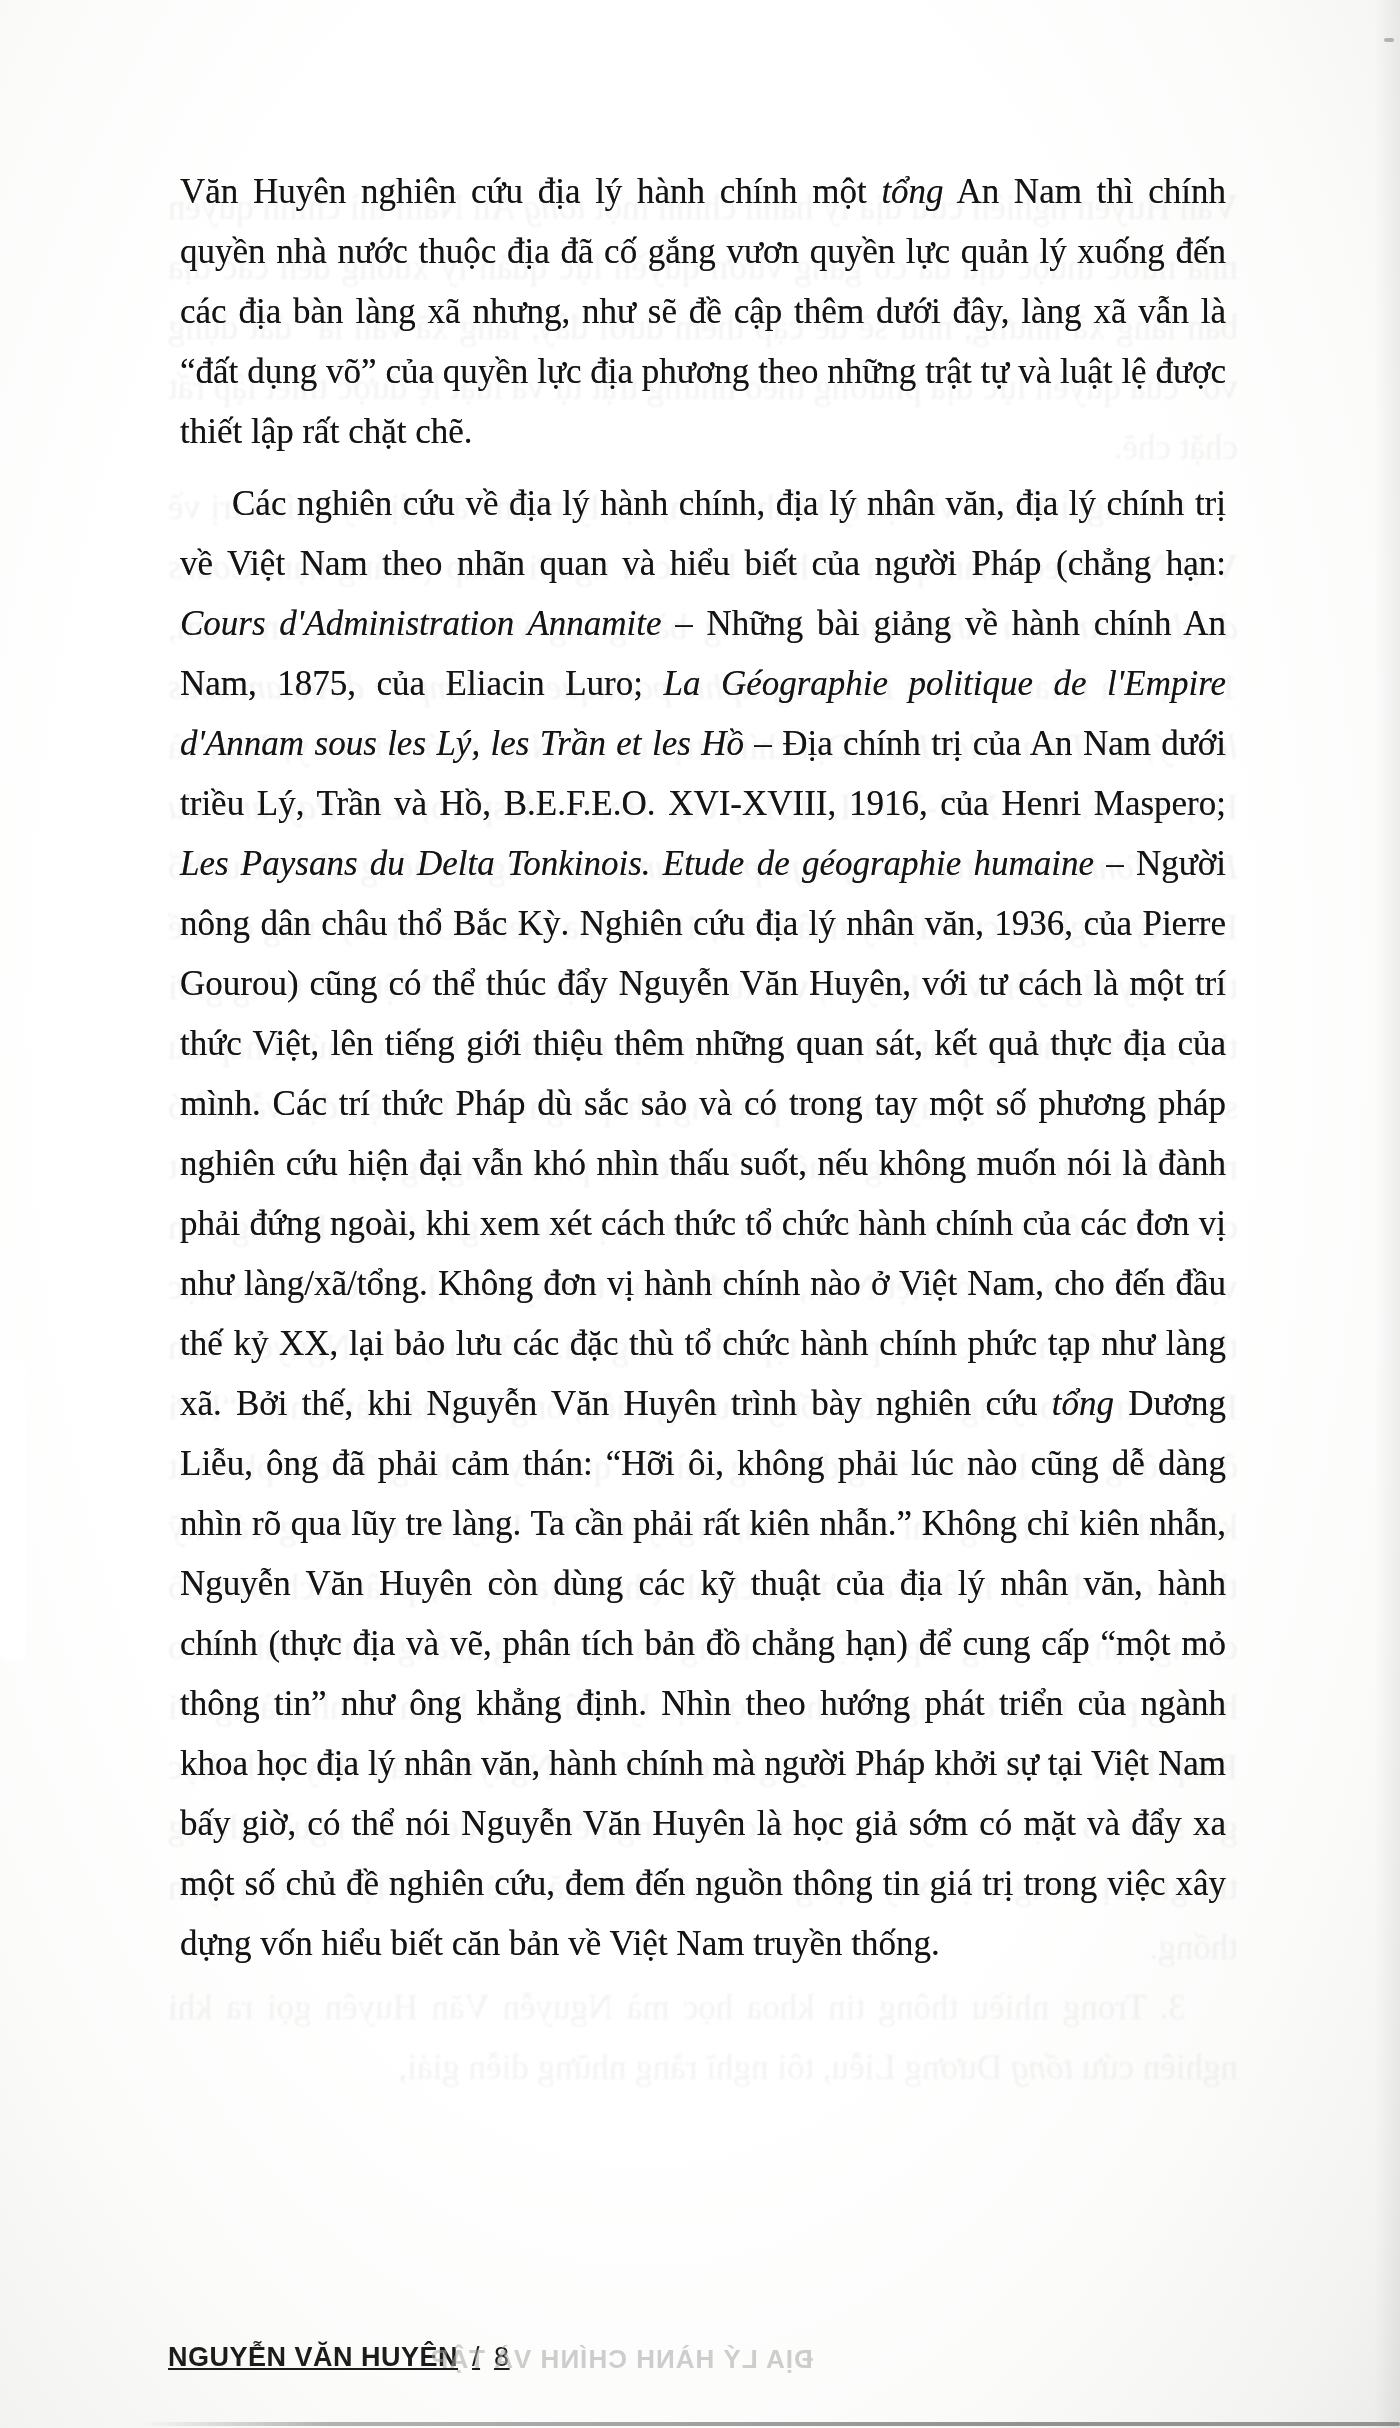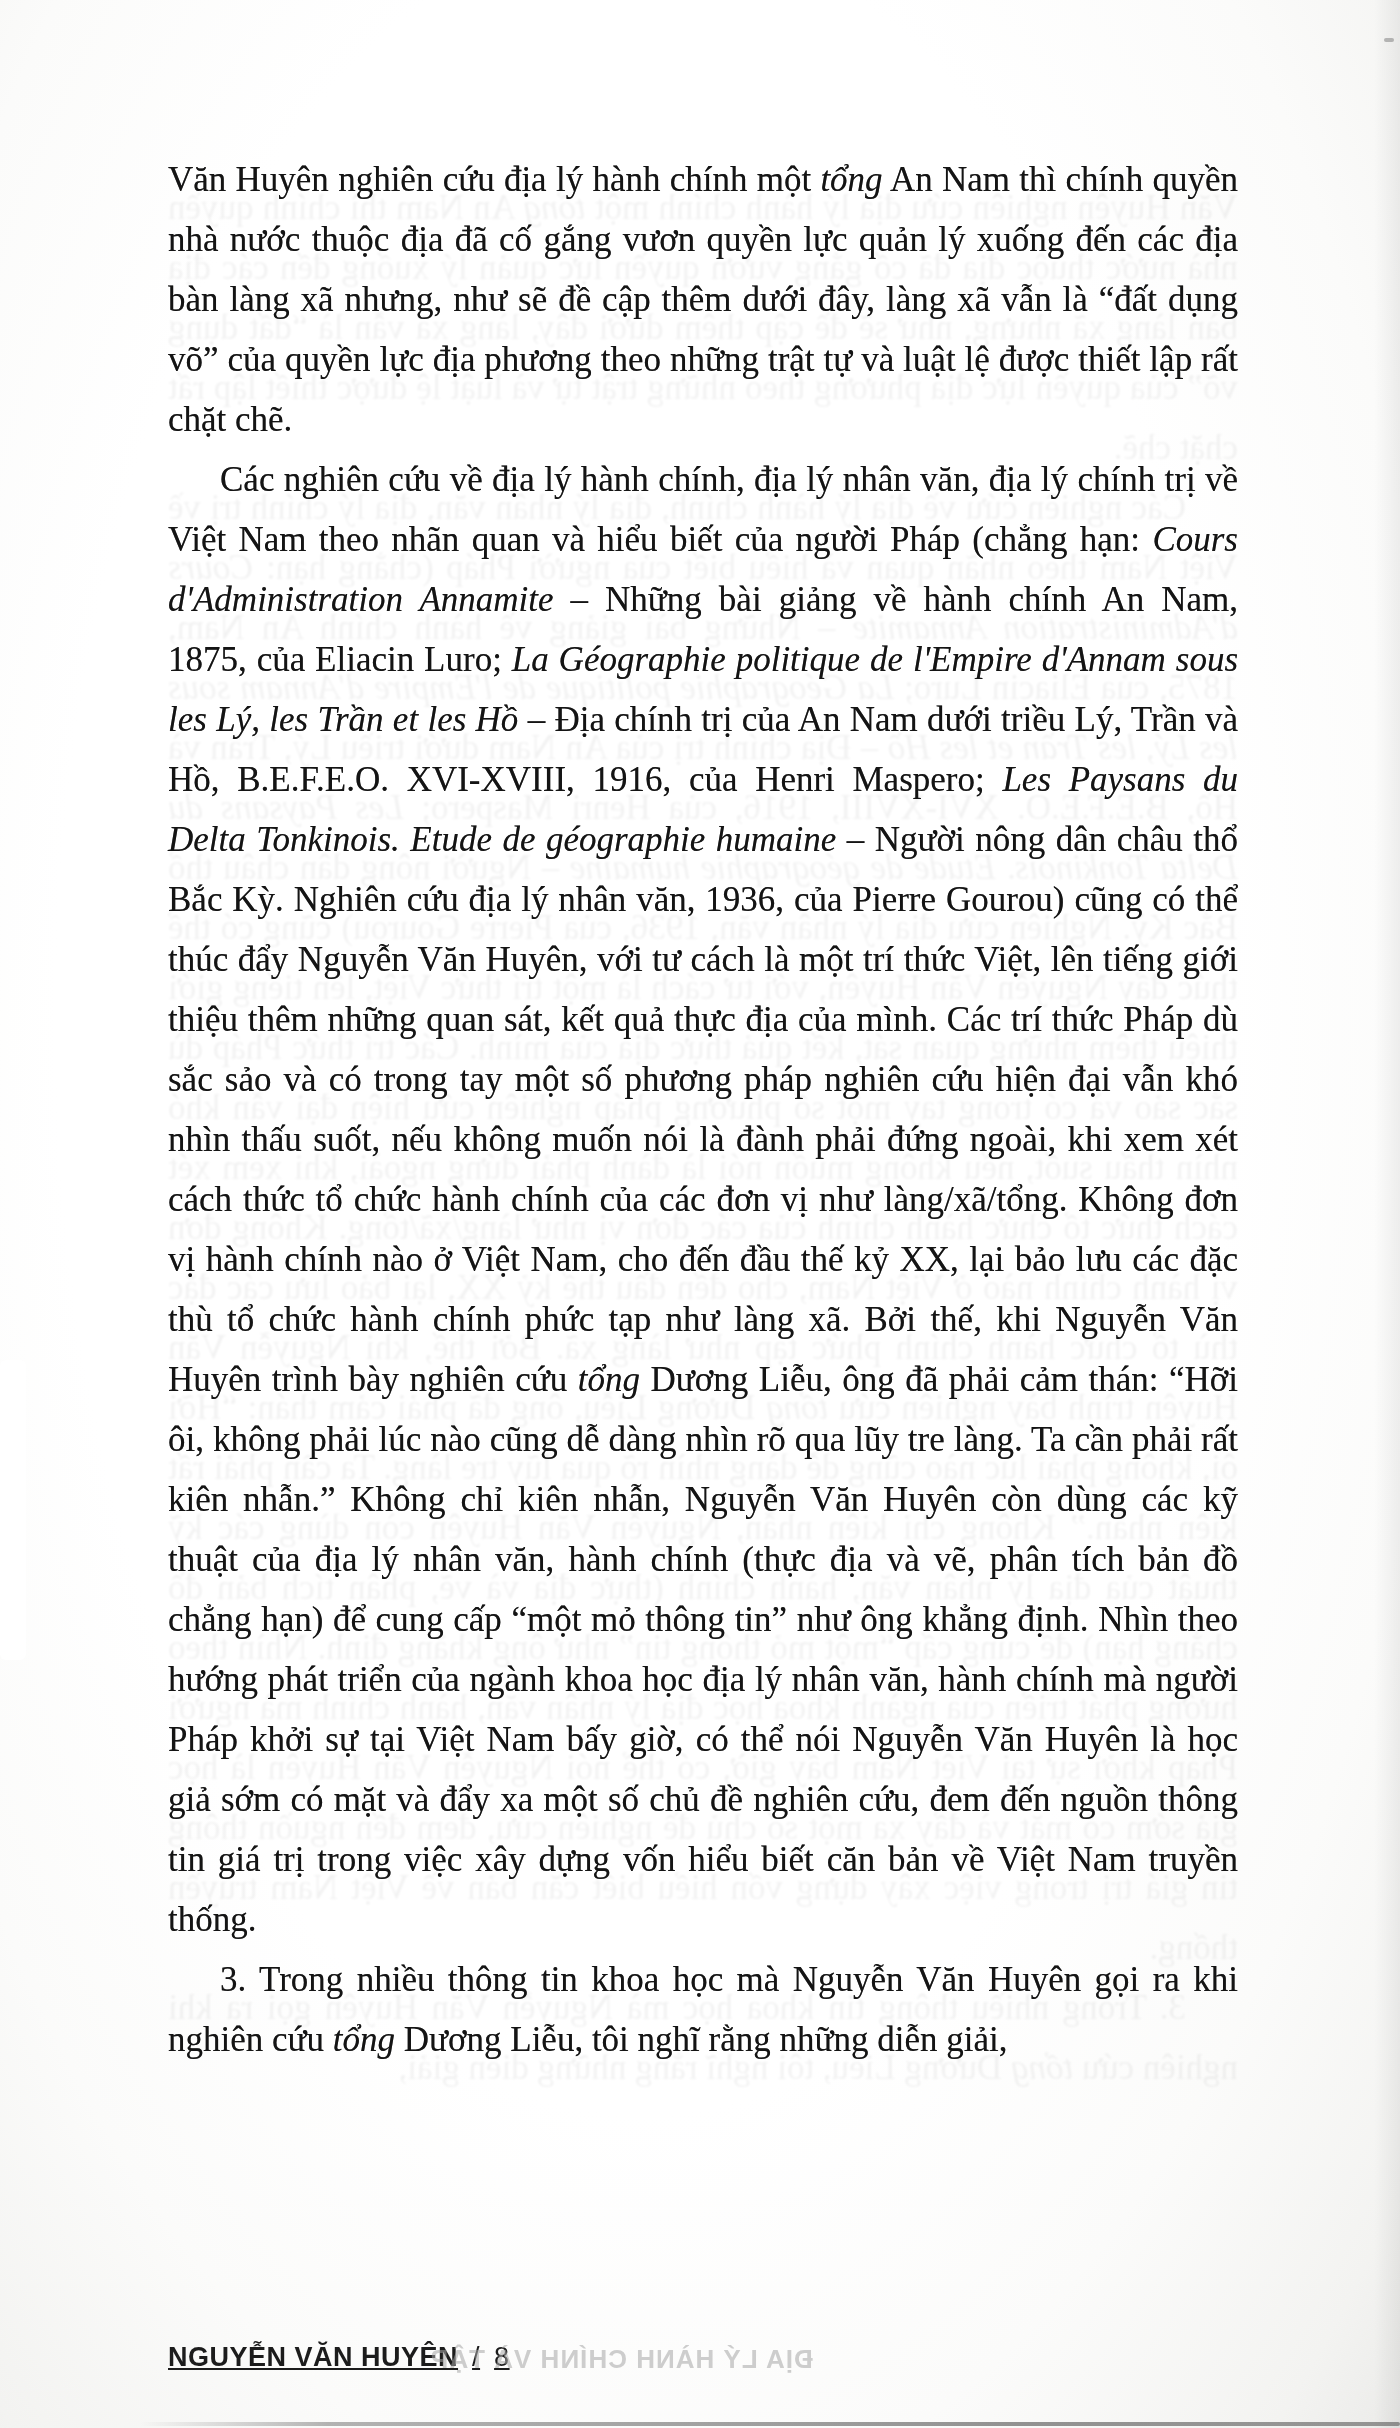--- a/index.html
+++ b/index.html
@@ -37,21 +37,21 @@
     pointer-events:none;
   }
   .text-block{
     position:absolute;
     left:168px;top:150px;width:1070px;
     color:#141414;
     font-size:35px;line-height:60px;
     text-align:justify;
     text-shadow:0 0 0.5px rgba(0,0,0,0.55);
   }
-  .text-block p{margin:0;padding:0;}
+  .text-block p{margin:12px;padding:0;}
   .text-block p.indent{text-indent:52px;}
   .it{font-style:italic;}
   
   .ghost-layer{
     position:absolute;
     left:168px;top:178px;width:1070px;
     color:#000;
     font-size:35px;line-height:60px;
     text-align:justify;
     transform:scaleX(-1);
@@ -97,21 +97,20 @@
 
   <div class="ghost-layer" id="text-ghost" aria-hidden="true">
       <p class="para"><span>Văn Huyên nghiên cứu địa lý hành chính một </span><span class="it">tổng</span><span> An Nam thì chính quyền nhà nước thuộc địa đã cố gắng vươn quyền lực quản lý xuống đến các địa bàn làng xã nhưng, như sẽ đề cập thêm dưới đây, làng xã vẫn là “đất dụng võ” của quyền lực địa phương theo những trật tự và luật lệ được thiết lập rất chặt chẽ.</span></p>
       <p class="para indent"><span>Các nghiên cứu về địa lý hành chính, địa lý nhân văn, địa lý chính trị về Việt Nam theo nhãn quan và hiểu biết của người Pháp (chẳng hạn: </span><span class="it">Cours d'Administration Annamite</span><span> – Những bài giảng về hành chính An Nam, 1875, của Eliacin Luro; </span><span class="it">La Géographie politique de l'Empire d'Annam sous les Lý, les Trần et les Hồ</span><span> – Địa chính trị của An Nam dưới triều Lý, Trần và Hồ, B.E.F.E.O. XVI-XVIII, 1916, của Henri Maspero; </span><span class="it">Les Paysans du Delta Tonkinois. Etude de géographie humaine</span><span> – Người nông dân châu thổ Bắc Kỳ. Nghiên cứu địa lý nhân văn, 1936, của Pierre Gourou) cũng có thể thúc đẩy Nguyễn Văn Huyên, với tư cách là một trí thức Việt, lên tiếng giới thiệu thêm những quan sát, kết quả thực địa của mình. Các trí thức Pháp dù sắc sảo và có trong tay một số phương pháp nghiên cứu hiện đại vẫn khó nhìn thấu suốt, nếu không muốn nói là đành phải đứng ngoài, khi xem xét cách thức tổ chức hành chính của các đơn vị như làng/xã/tổng. Không đơn vị hành chính nào ở Việt Nam, cho đến đầu thế kỷ XX, lại bảo lưu các đặc thù tổ chức hành chính phức tạp như làng xã. Bởi thế, khi Nguyễn Văn Huyên trình bày nghiên cứu </span><span class="it">tổng</span><span> Dương Liễu, ông đã phải cảm thán: “Hỡi ôi, không phải lúc nào cũng dễ dàng nhìn rõ qua lũy tre làng. Ta cần phải rất kiên nhẫn.” Không chỉ kiên nhẫn, Nguyễn Văn Huyên còn dùng các kỹ thuật của địa lý nhân văn, hành chính (thực địa và vẽ, phân tích bản đồ chẳng hạn) để cung cấp “một mỏ thông tin” như ông khẳng định. Nhìn theo hướng phát triển của ngành khoa học địa lý nhân văn, hành chính mà người Pháp khởi sự tại Việt Nam bấy giờ, có thể nói Nguyễn Văn Huyên là học giả sớm có mặt và đẩy xa một số chủ đề nghiên cứu, đem đến nguồn thông tin giá trị trong việc xây dựng vốn hiểu biết căn bản về Việt Nam truyền thống.</span></p>
       <p class="para indent"><span>3. Trong nhiều thông tin khoa học mà Nguyễn Văn Huyên gọi ra khi nghiên cứu </span><span class="it">tổng</span><span> Dương Liễu, tôi nghĩ rằng những diễn giải,</span></p>
     </div>
 
   <div class="text-block" id="text-main">
       <p class="para"><span>Văn Huyên nghiên cứu địa lý hành chính một </span><span class="it">tổng</span><span> An Nam thì chính quyền nhà nước thuộc địa đã cố gắng vươn quyền lực quản lý xuống đến các địa bàn làng xã nhưng, như sẽ đề cập thêm dưới đây, làng xã vẫn là “đất dụng võ” của quyền lực địa phương theo những trật tự và luật lệ được thiết lập rất chặt chẽ.</span></p>
       <p class="para indent"><span>Các nghiên cứu về địa lý hành chính, địa lý nhân văn, địa lý chính trị về Việt Nam theo nhãn quan và hiểu biết của người Pháp (chẳng hạn: </span><span class="it">Cours d'Administration Annamite</span><span> – Những bài giảng về hành chính An Nam, 1875, của Eliacin Luro; </span><span class="it">La Géographie politique de l'Empire d'Annam sous les Lý, les Trần et les Hồ</span><span> – Địa chính trị của An Nam dưới triều Lý, Trần và Hồ, B.E.F.E.O. XVI-XVIII, 1916, của Henri Maspero; </span><span class="it">Les Paysans du Delta Tonkinois. Etude de géographie humaine</span><span> – Người nông dân châu thổ Bắc Kỳ. Nghiên cứu địa lý nhân văn, 1936, của Pierre Gourou) cũng có thể thúc đẩy Nguyễn Văn Huyên, với tư cách là một trí thức Việt, lên tiếng giới thiệu thêm những quan sát, kết quả thực địa của mình. Các trí thức Pháp dù sắc sảo và có trong tay một số phương pháp nghiên cứu hiện đại vẫn khó nhìn thấu suốt, nếu không muốn nói là đành phải đứng ngoài, khi xem xét cách thức tổ chức hành chính của các đơn vị như làng/xã/tổng. Không đơn vị hành chính nào ở Việt Nam, cho đến đầu thế kỷ XX, lại bảo lưu các đặc thù tổ chức hành chính phức tạp như làng xã. Bởi thế, khi Nguyễn Văn Huyên trình bày nghiên cứu </span><span class="it">tổng</span><span> Dương Liễu, ông đã phải cảm thán: “Hỡi ôi, không phải lúc nào cũng dễ dàng nhìn rõ qua lũy tre làng. Ta cần phải rất kiên nhẫn.” Không chỉ kiên nhẫn, Nguyễn Văn Huyên còn dùng các kỹ thuật của địa lý nhân văn, hành chính (thực địa và vẽ, phân tích bản đồ chẳng hạn) để cung cấp “một mỏ thông tin” như ông khẳng định. Nhìn theo hướng phát triển của ngành khoa học địa lý nhân văn, hành chính mà người Pháp khởi sự tại Việt Nam bấy giờ, có thể nói Nguyễn Văn Huyên là học giả sớm có mặt và đẩy xa một số chủ đề nghiên cứu, đem đến nguồn thông tin giá trị trong việc xây dựng vốn hiểu biết căn bản về Việt Nam truyền thống.</span></p>
-      <p class="para indent"><span>3. Trong nhiều thông tin khoa học mà Nguyễn Văn Huyên gọi ra khi nghiên cứu </span><span class="it">tổng</span><span> Dương Liễu, tôi nghĩ rằng những diễn giải,</span></p>
     </div>
 
   <div class="footer">
     <span>NGUYỄN VĂN HUYÊN</span><span class="sep">/</span><span class="pagenum">8</span>
   </div>
 
   <div class="footer-bleed">ĐỊA LÝ HÀNH CHÍNH VÀ TẬP</div>
 
   <div class="edge-right"></div>
   <div class="edge-left-band"></div>

